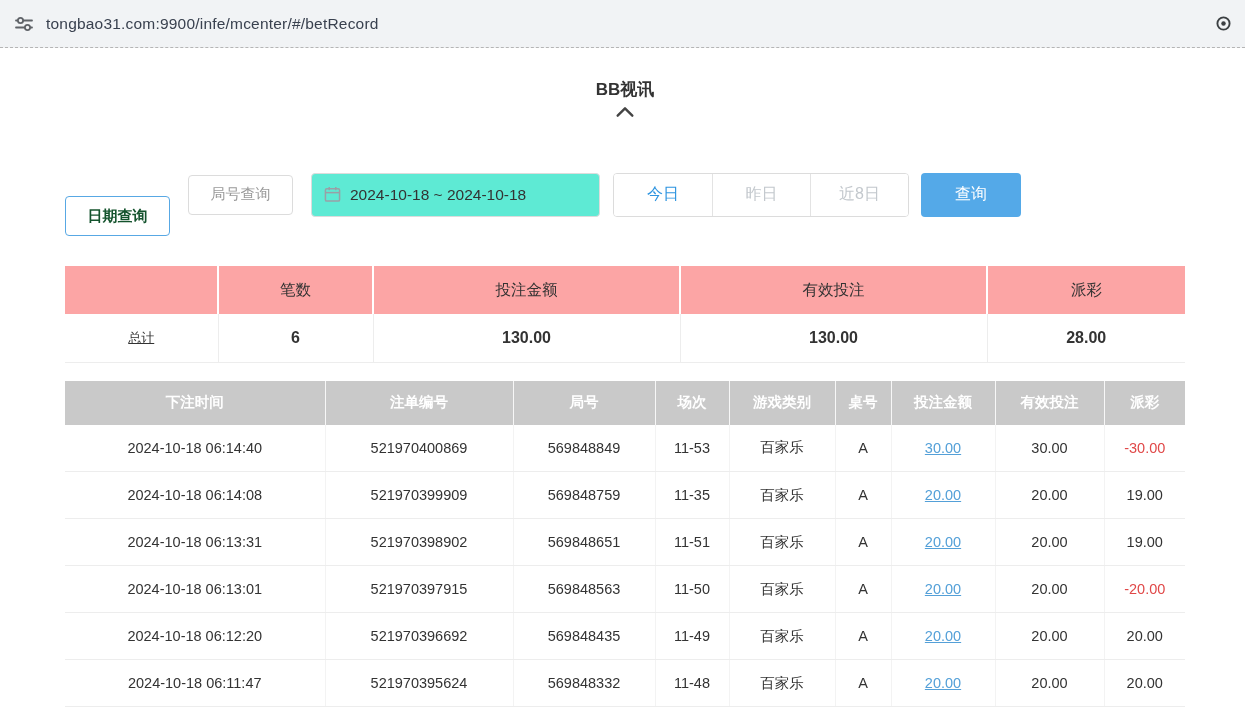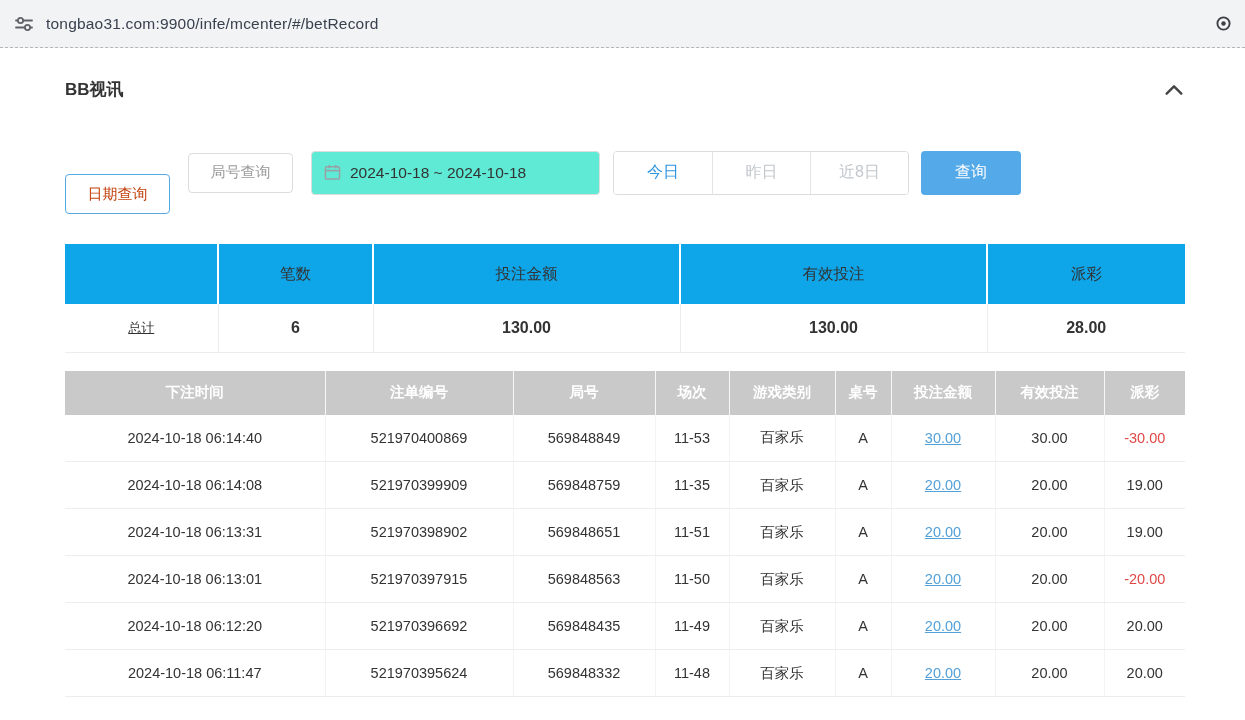--- a/index.html
+++ b/index.html
@@ -9,50 +9,50 @@
   
   .topbar { height:48px; background:#f1f3f5; border-bottom:1px dashed #b5b5b5;
     display:flex; align-items:center; padding:12px 14px; }
   .topbar .tune { width:20px; height:20px; margin-right:12px; cursor:pointer; }
   .addr { flex:1; font-size:15.5px; color:#39414f; letter-spacing:.2px; cursor:text; }
   .topbar .eye { width:15px; height:15px; margin-left:10px; cursor:pointer; }
 
   
   .content { padding:0 60px 0 65px; }
 
-  .title-row { margin-top:30px; display:flex; align-items:center; justify-content:space-between; }
+  .title-row { margin-top:30px; display:flex; align-items:center; justify-content:space-between;flex-direction:column; }
   .title-row h2 { font-size:17px; color:#333; font-weight:bold; }
   .collapse-btn { width:22px; height:22px; cursor:pointer; display:flex; align-items:center; justify-content:center; }
 
   
   .filters { margin-top:30px; display:flex; align-items:center; }
   .btn { background:#fff; border:1px solid #dcdcdc; border-radius:4px; font-size:15px;
     color:#999; cursor:pointer; font-family:inherit; }
   .btn-tab { width:105px; height:40px; }
-  .btn-tab.active { border-color:#58a8e4; color:#c2410c; font-weight:normal;margin-top:43px; }
+  .btn-tab.active { border-color:#58a8e4; color:#14532d; font-weight:bold;margin-top:43px; }
   .btn-round { margin-left:18px; }
 
   .date-box { margin-left:18px; width:289px; height:44px; border:1px solid #dcdcdc; border-radius:4px;
     display:flex; align-items:center; padding:0 12px; cursor:pointer; background:#5eead4; }
   .date-box .cal { width:17px; height:17px; margin-right:9px; }
   .date-box span { font-size:15.5px; color:#333; }
 
   .quick-group { margin-left:13px; display:flex; border:1px solid #dcdcdc; border-radius:4px; overflow:hidden; height:44px; }
   .quick-group button { width:98px; height:100%; background:#fff; border:none; border-left:1px solid #e3e3e3;
     font-size:16px; color:#c3c8cd; cursor:pointer; font-family:inherit; }
   .quick-group button:first-child { border-left:none; }
   .quick-group button.active { color:#2f95e0; }
 
   .btn-search { margin-left:12px; width:100px; height:44px; background:#54a9e8; color:#fff;
     border:none; border-radius:4px; font-size:16px; cursor:pointer; font-family:inherit; }
 
   
   table { border-collapse:collapse; table-layout:fixed; width:1120px; }
   .summary { margin-top:30px; }
-  .summary th { height:60px; background:#0ea5e9; font-size:15.5px; color:#333; font-weight:normal;
+  .summary th { height:48px; background:#fca5a5; font-size:15.5px; color:#333; font-weight:normal;
     border-right:2px solid #fff; }
   .summary th:last-child { border-right:none; }
   .summary td { height:48px; text-align:center; font-size:16px; color:#333;
     border-right:1px solid #ededed; border-bottom:1px solid #ededed; background:#fff; }
   .summary td:last-child { border-right:none; }
   .summary td.val { font-weight:bold; }
   .summary td.lbl { font-size:13px;text-decoration:underline; }
 
   
   .bet-table { margin-top:18px; }

